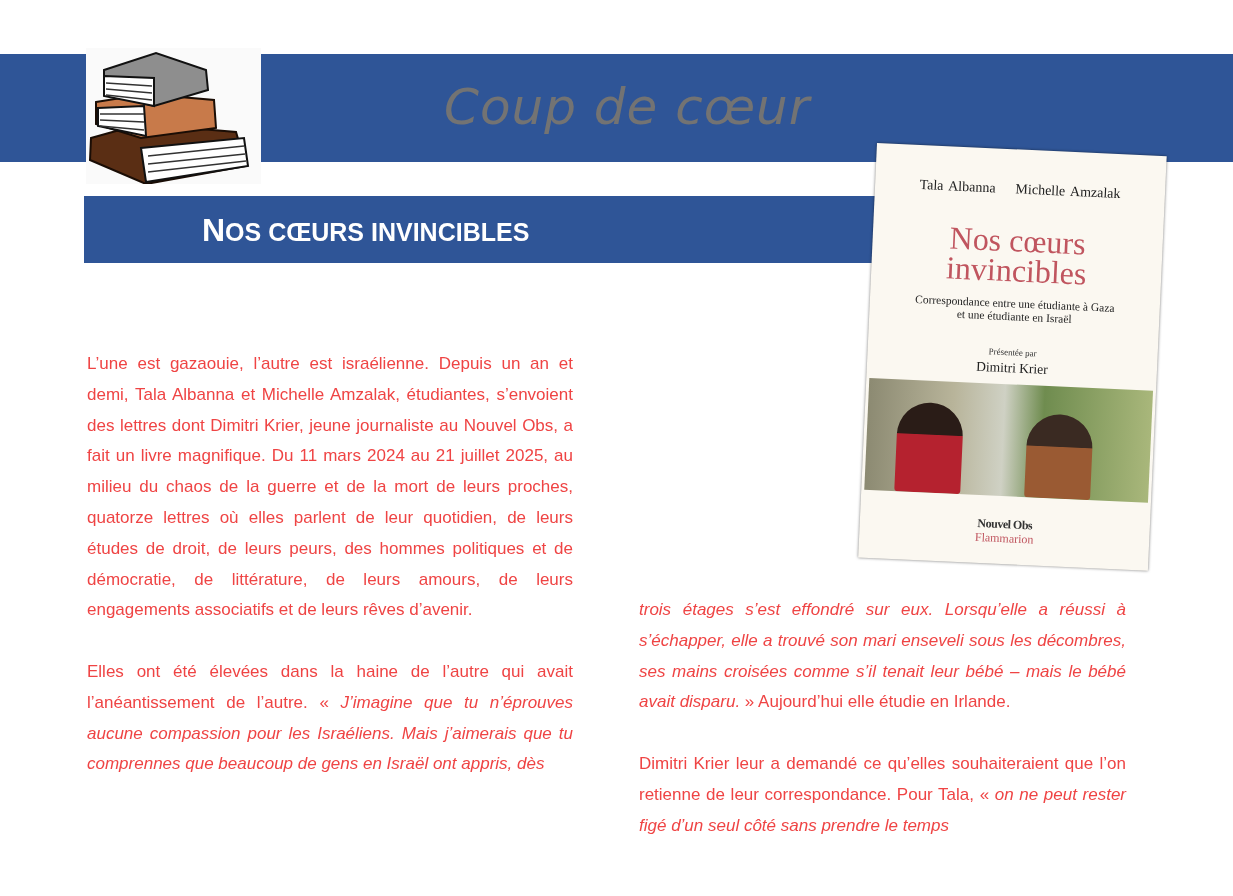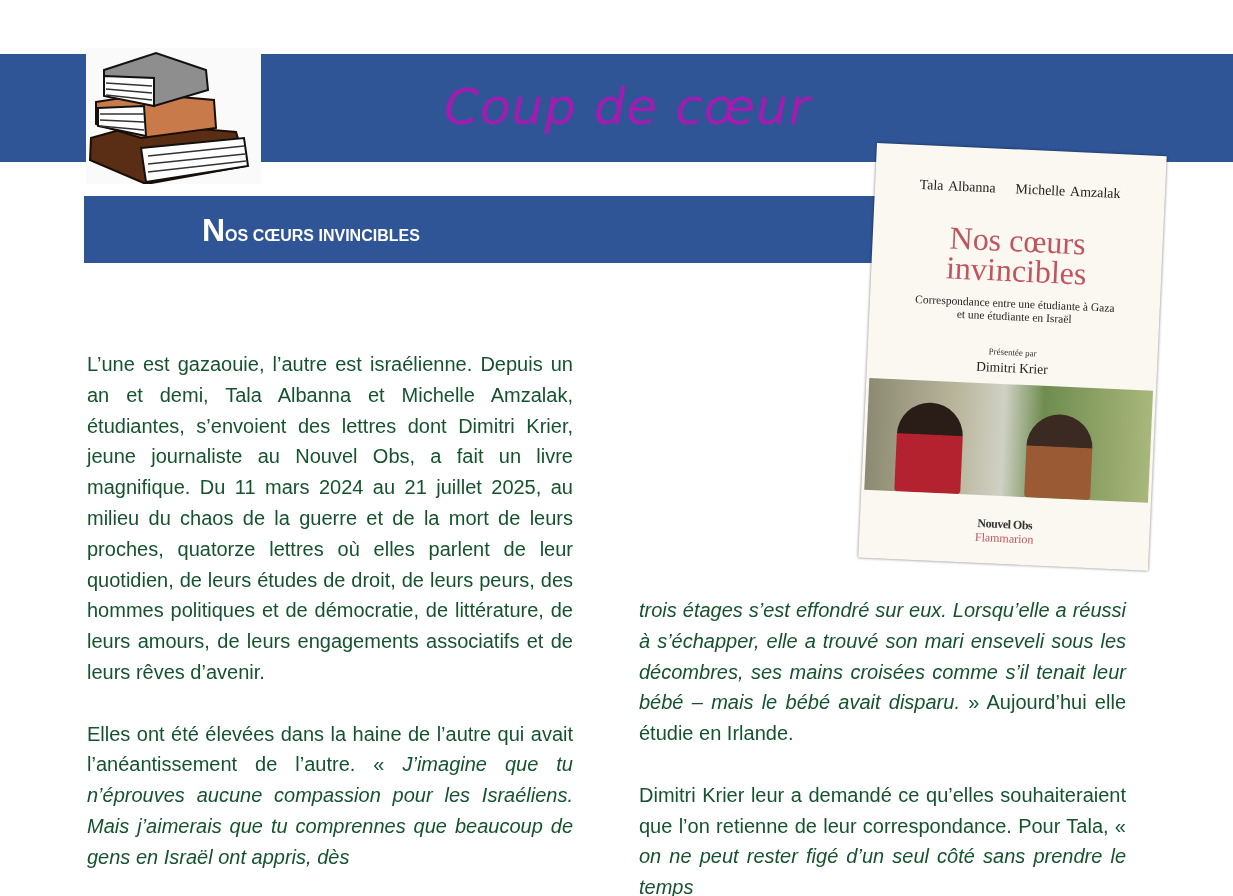--- a/index.html
+++ b/index.html
@@ -1,23 +1,23 @@
 <!DOCTYPE html>
 <html><head>
 <meta charset="utf-8">
 <style>
   html,body{margin:0;padding:0;background:#fff;}
   body{width:1233px;height:896px;position:relative;overflow:hidden;font-family:"Liberation Sans",sans-serif;color:#111;}
   .banner{position:absolute;left:0;top:54px;width:1233px;height:108px;background:#2f5597;}
-  .banner-title{position:absolute;left:444px;top:78px;font-family:"DejaVu Sans",sans-serif;font-style:italic;font-size:50px;color:#a21caf;letter-spacing:1px;}
+  .banner-title{position:absolute;left:444px;top:78px;font-family:"DejaVu Sans",sans-serif;font-style:italic;font-size:50px;color:#737373;letter-spacing:1px;}
   .books-logo{position:absolute;left:86px;top:48px;width:175px;height:136px;background:#fafafa;}
   .subtitle-bar{position:absolute;left:84px;top:196px;width:820px;height:67px;background:#2f5597;}
   .subtitle{position:absolute;left:202px;top:212px;font-family:"Liberation Sans",sans-serif;font-weight:bold;color:#fff;font-size:32px;letter-spacing:0px;}
-  .subtitle .sc{font-size:16px;}
-  .col{position:absolute;font-family:"Liberation Sans",sans-serif;font-size:20px;line-height:30.8px;text-align:justify;color:#14532d;}
+  .subtitle .sc{font-size:25px;}
+  .col{position:absolute;font-family:"Liberation Sans",sans-serif;font-size:17px;line-height:30.8px;text-align:justify;color:#ef4444;}
   .col p{margin:0;}
   .col p + p{margin-top:30.8px;}
   .col-left{left:87px;top:349px;width:486px;}
   .col-right{left:639px;top:595px;width:487px;}
   em{font-style:italic;}
   .cover{position:absolute;left:877px;top:143px;width:290px;height:415px;background:#fbf8f1;transform:rotate(2.6deg);transform-origin:0 0;box-shadow:0 0 3px rgba(0,0,0,.55);font-family:"Liberation Serif",serif;}
   .cover .authors{position:absolute;top:32px;left:0;width:100%;text-align:center;font-size:14px;color:#222;word-spacing:2px;}
   .cover .authors span{margin:0 10px;}
   .cover .ctitle{position:absolute;top:76px;left:0;width:100%;text-align:center;font-size:32px;line-height:30px;color:#c0555f;}
   .cover .csub{position:absolute;top:148px;left:10px;width:270px;text-align:center;font-size:11.5px;line-height:13px;color:#222;}

